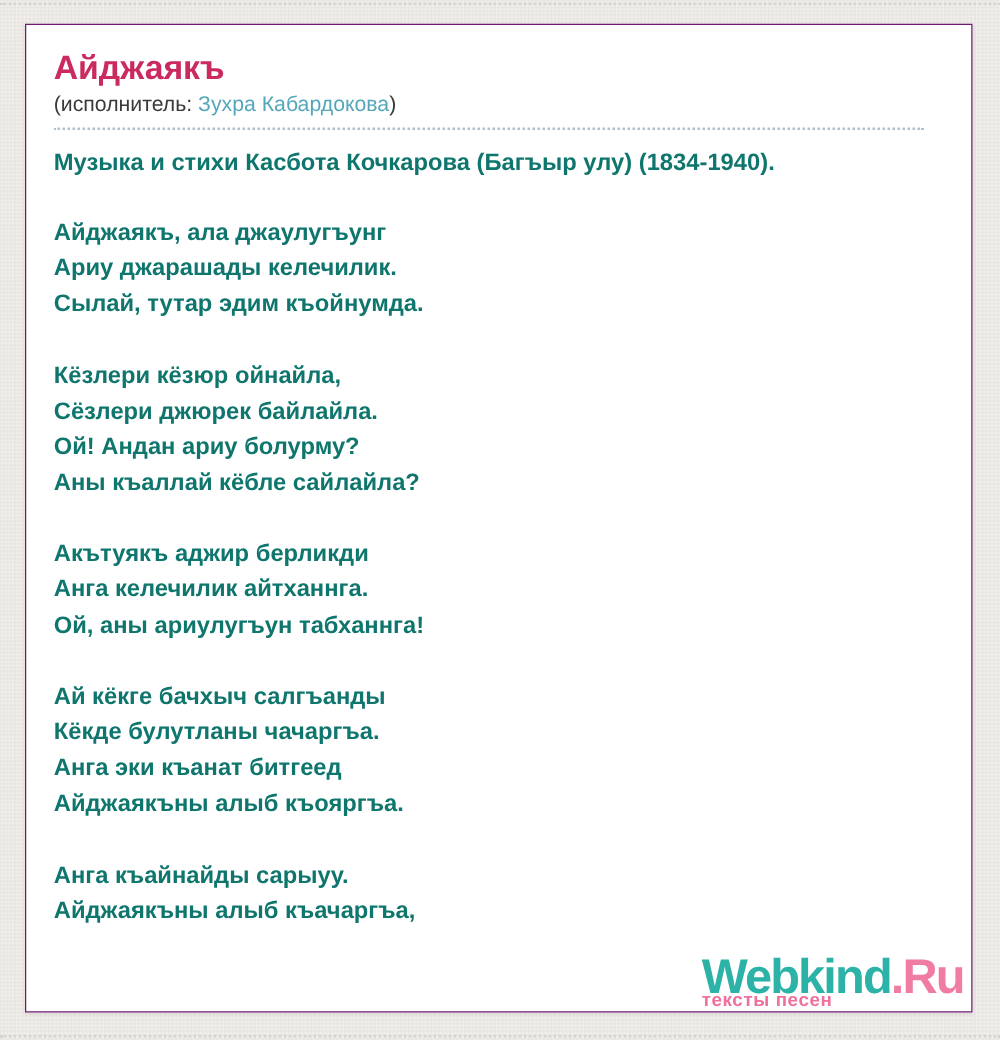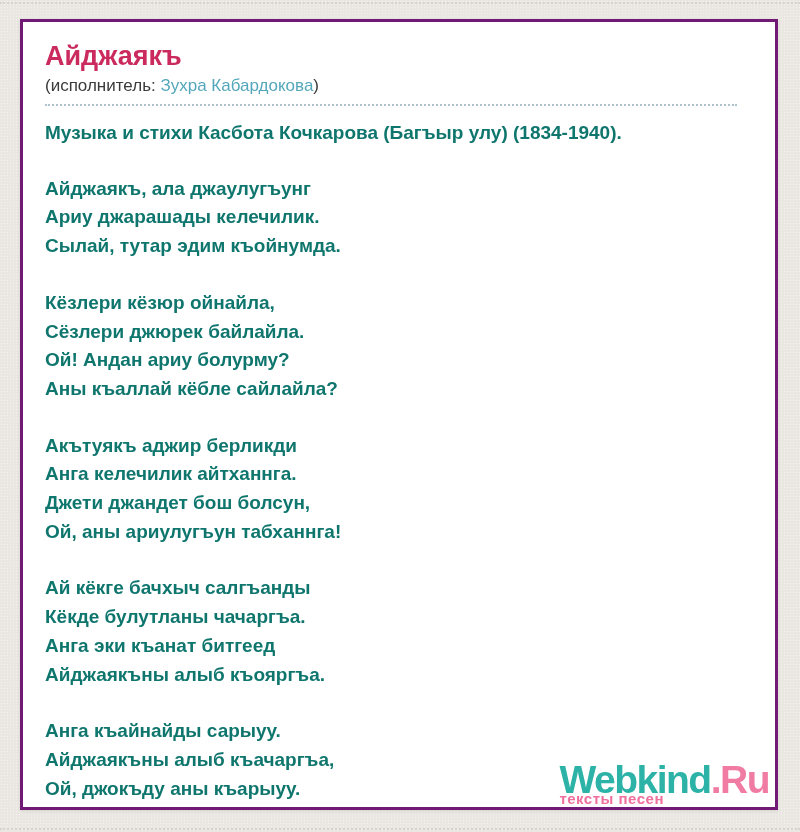--- a/index.html
+++ b/index.html
@@ -19,21 +19,21 @@
     border-top: 2px dotted #d6d3cc;
   }
   .edge-dots.top { top: 2px; }
   .edge-dots.bottom { bottom: 2px; }
 
   .card {
     position: absolute;
     left: 20px; top: 19px;
     width: 758px; height: 791px;
     background: #ffffff;
-    border: 3px solid #701a75;
+    border: 1px solid #701a75;
     box-shadow: 0 1px 3px rgba(0,0,0,0.10);
   }
   .card-inner { padding: 18px 22px 0 22px; }
 
   .song-title {
     font-size: 27px;
     font-weight: bold;
     color: #cb2a5e;
     line-height: 32px;
     letter-spacing: 0;
@@ -118,35 +118,33 @@
       <div class="stanza">
         <div>Кёзлери кёзюр ойнайла,</div>
         <div>Сёзлери джюрек байлайла.</div>
         <div>Ой! Андан ариу болурму?</div>
         <div>Аны къаллай кёбле сайлайла?</div>
       </div>
 
       <div class="stanza">
         <div>Акътуякъ аджир берликди</div>
         <div>Анга келечилик айтханнга.</div>
-        <div>Джети джандет бош болсун,</div>
         <div>Ой, аны ариулугъун табханнга!</div>
       </div>
 
       <div class="stanza">
         <div>Ай кёкге бачхыч салгъанды</div>
         <div>Кёкде булутланы чачаргъа.</div>
         <div>Анга эки къанат битгеед</div>
         <div>Айджаякъны алыб къояргъа.</div>
       </div>
 
       <div class="stanza">
         <div>Анга къайнайды сарыуу.</div>
         <div>Айджаякъны алыб къачаргъа,</div>
-        <div>Ой, джокъду аны къарыуу.</div>
       </div>
     </div>
 
     <div class="logo">
       <div class="logo-wordmark"><span class="logo-main">Webkind</span><span class="logo-suffix">.Ru</span></div>
       <div class="logo-tagline">тексты песен</div>
     </div>
 
   </div>
 </div>

